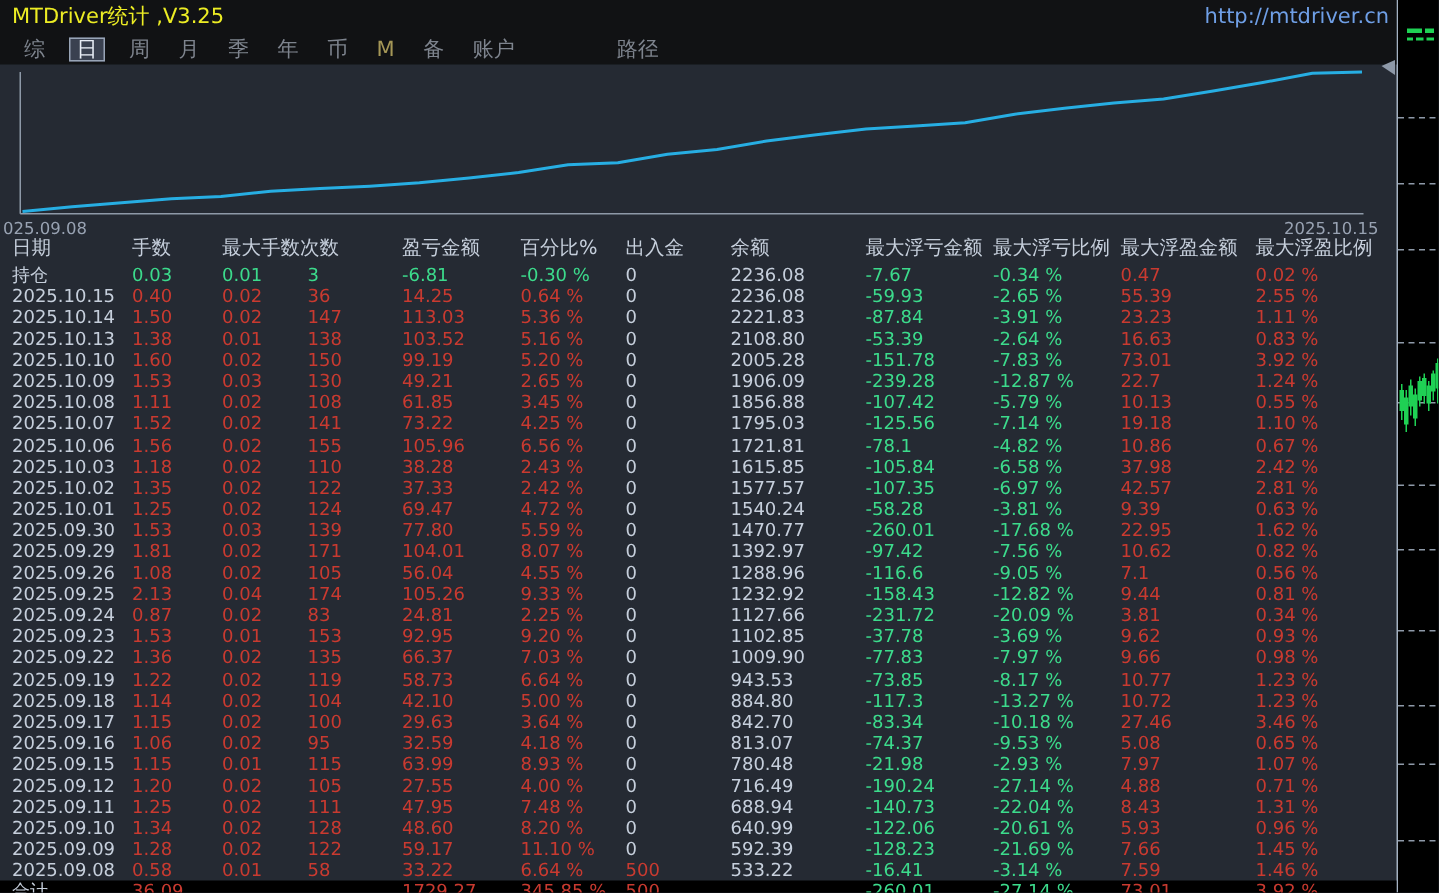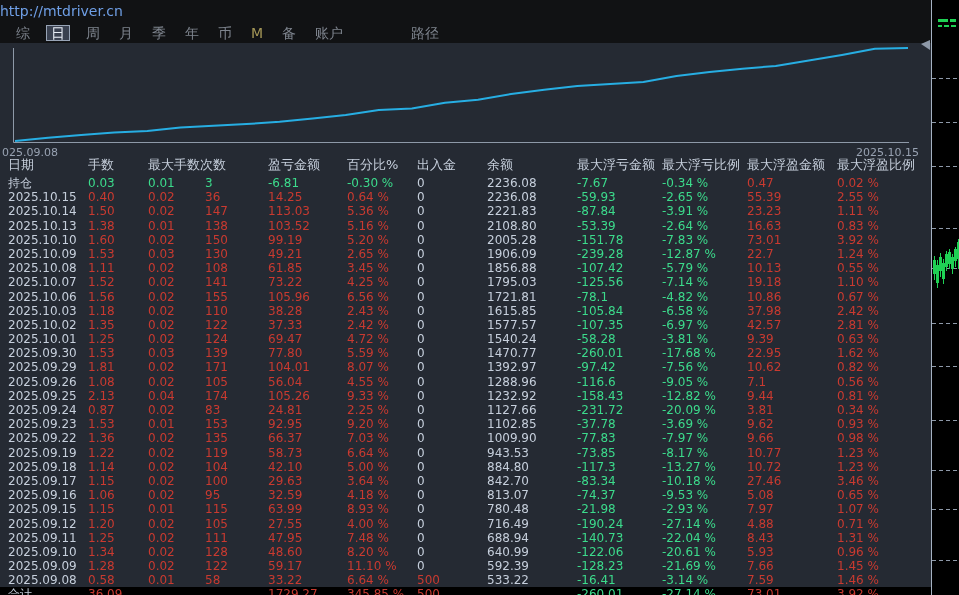--- a/index.html
+++ b/index.html
@@ -89,20 +89,21 @@
       <line x1="23.5" x2="23.5" y1="247" y2="267" stroke="#1FD154"></line>
       <rect x="22" y="249" width="3" height="12" fill="#1FD154"></rect>
       <line x1="26.5" x2="26.5" y1="239" y2="269" stroke="#1FD154"></line>
       <rect x="25" y="242" width="3" height="17" fill="#1FD154"></rect>
     </svg>
 </div>
 
 <div class="panel">
 
   <div class="titlebar">
+    <span class="title">MTDriver统计 ,V3.25</span>
     <a class="url" href="#">http://mtdriver.cn</a>
   </div>
 
   <div class="menubar" id="menubar">
       <span class="mitem">综</span>
       <span class="mitem active">日</span>
       <span class="mitem">周</span>
       <span class="mitem">月</span>
       <span class="mitem">季</span>
       <span class="mitem">年</span>

